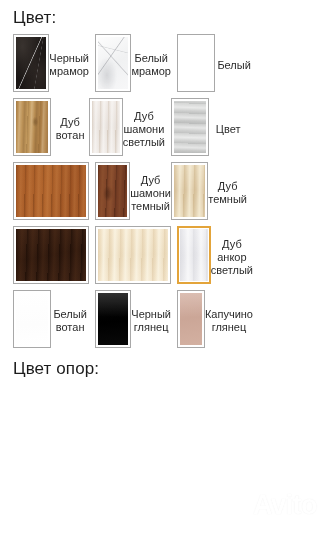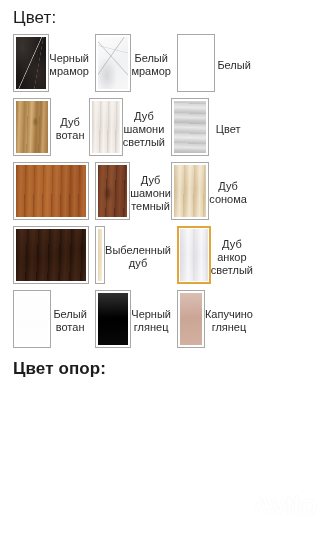--- a/index.html
+++ b/index.html
@@ -10,21 +10,21 @@
     overflow:hidden;position:relative;
   }
   .page{position:relative;width:334px;height:540px;}
 
   .section-title{
     font-size:17px;color:#1c1c1c;font-weight:400;
     padding-left:13px;letter-spacing:.1px;
     line-height:20px;
   }
   #section-colors-title{padding-top:8px;}
-  #section-legs-title{padding-top:11px;font-weight:bold;}
+  #section-legs-title{padding-top:11px;}
 
   .grid{
     display:flex;flex-wrap:wrap;
     padding:0 0 0 13px;
     width:321px;box-sizing:border-box;
   }
   .cell{
     width:76px;margin-right:6px;margin-top:6px;
     display:flex;flex-direction:row;align-items:center;
   }
@@ -225,32 +225,31 @@
         <div class="cell last">
           <div class="swatch-frame">
             <div class="swatch tx-oak-shamoni-dark"></div>
           </div>
           <div class="label">Дуб шамони<br>темный</div>
         </div>
         <div class="cell">
           <div class="swatch-frame">
             <div class="swatch tx-oak-sonoma"></div>
           </div>
-          <div class="label">Дуб сонома</div>
+          <div class="label">Дуб темный</div>
         </div>
         <div class="cell">
           <div class="swatch-frame">
             <div class="swatch tx-wenge"></div>
           </div>
         </div>
         <div class="cell">
           <div class="swatch-frame">
             <div class="swatch tx-bleached-oak"></div>
           </div>
-          <div class="label">Выбеленный<br>дуб</div>
         </div>
         <div class="cell last">
           <div class="swatch-frame selected">
             <div class="swatch tx-oak-ankor-light"></div>
           </div>
           <div class="label">Дуб анкор<br>светлый</div>
         </div>
         <div class="cell">
           <div class="swatch-frame">
             <div class="swatch tx-white-gloss gloss-hi"></div>

